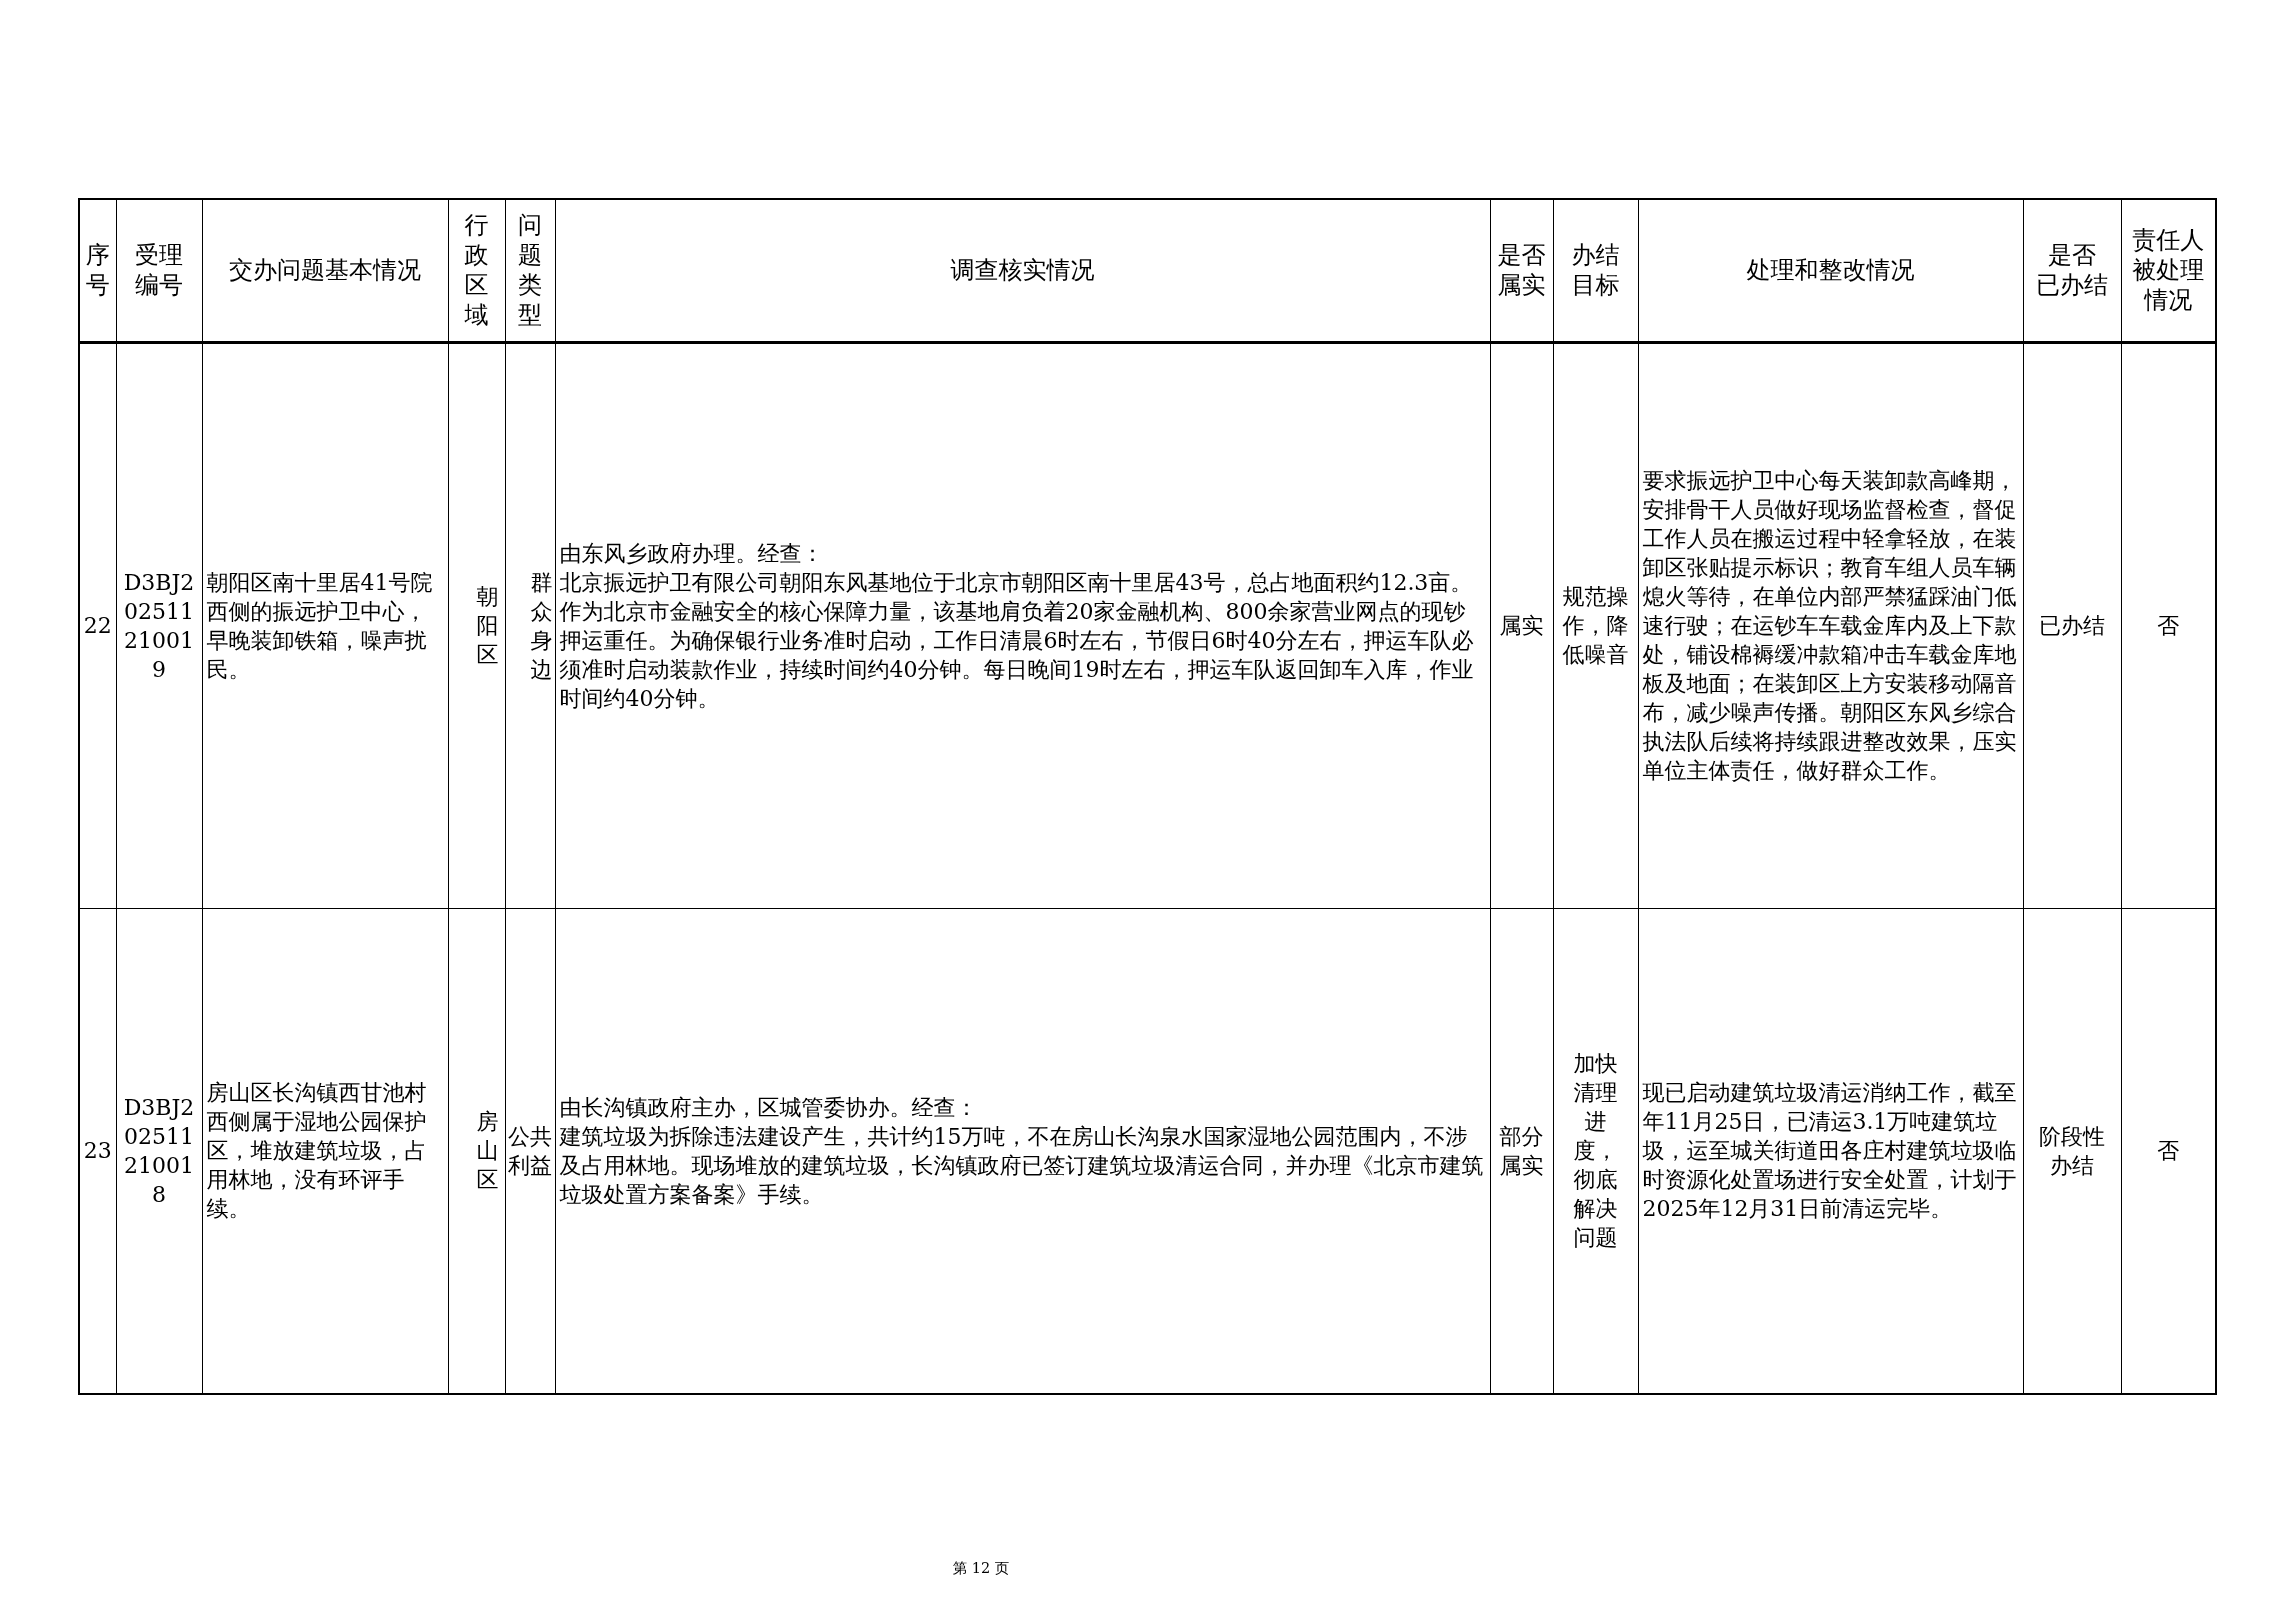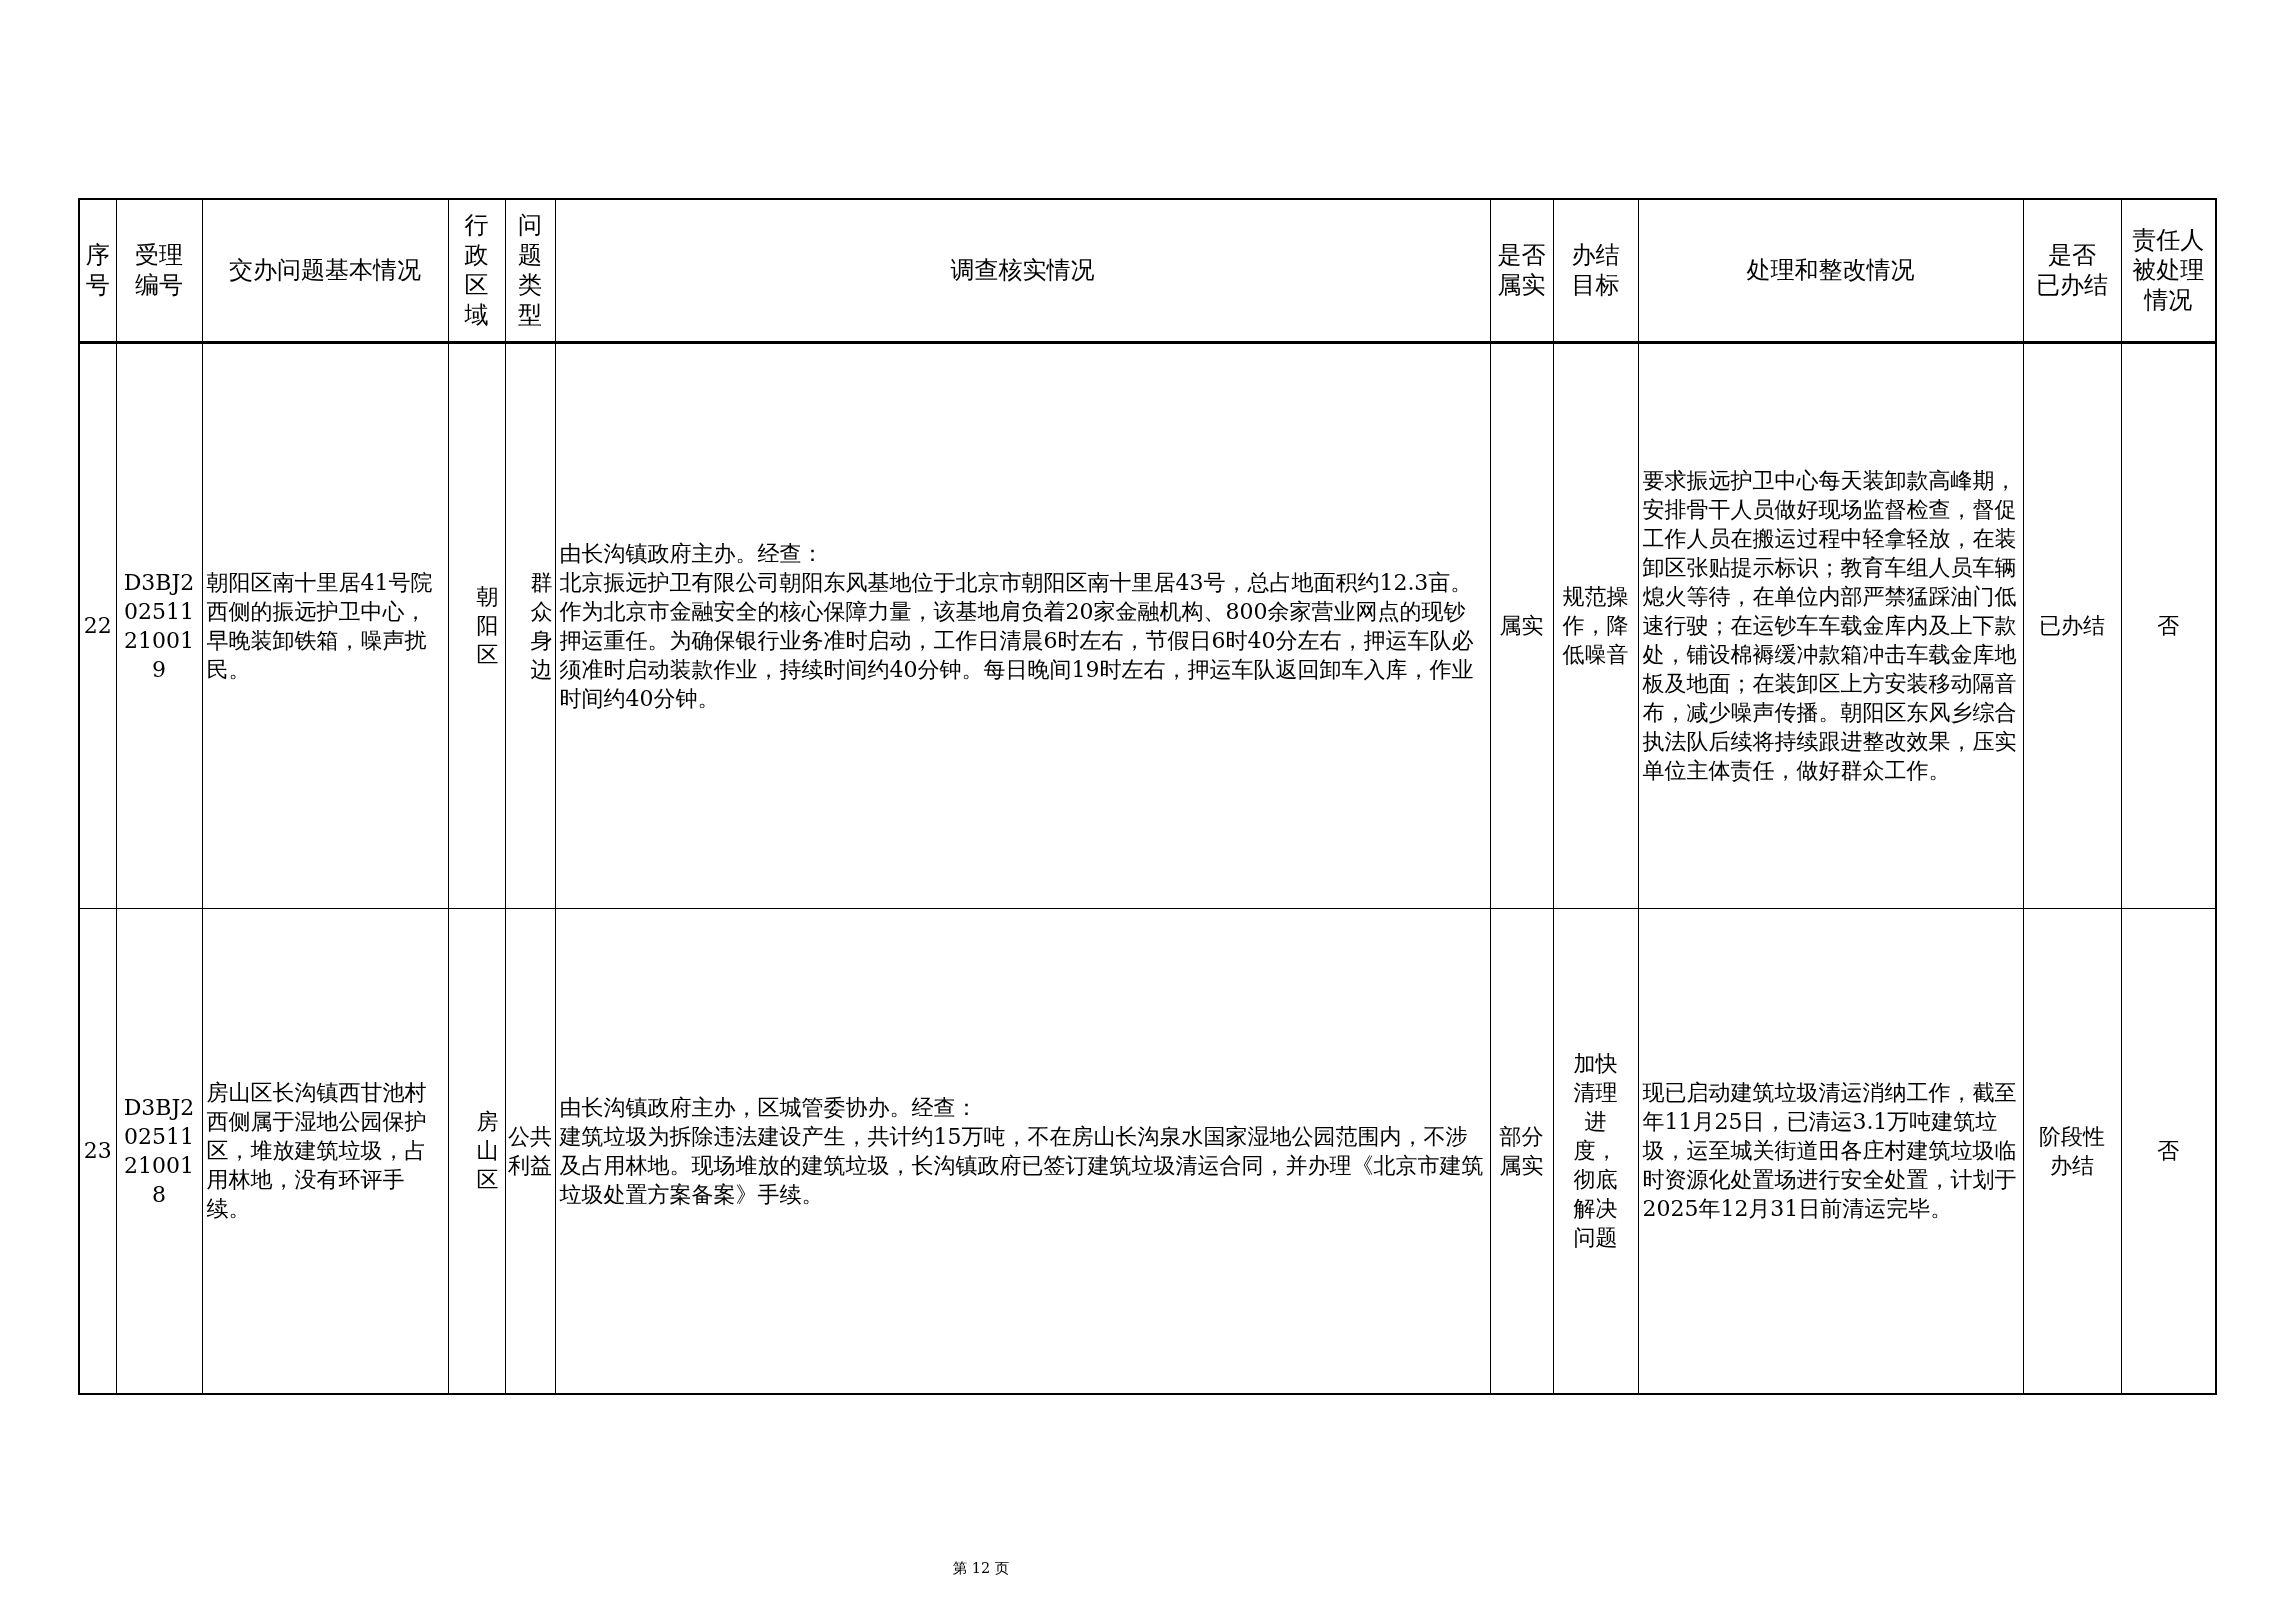--- a/index.html
+++ b/index.html
@@ -106,21 +106,21 @@
     </tr>
   </thead>
   <tbody>
     <tr class="row-22">
       <td class="c-center">22</td>
       <td class="id-cell">D3BJ202511210019</td>
       <td class="c-left narrow-wrap">朝阳区南十里居41号院西侧的振远护卫中心，早晚装卸铁箱，噪声扰民。</td>
       <td class="c-center narrow-wrap" style="padding:0 28px">朝阳区</td>
       <td class="c-center narrow-wrap" style="padding:0 25px">群众身边</td>
       <td class="c-left narrow-wrap">
-        <span class="para">由长沟镇政府主办。经查：</span>
+        <span class="para">由东风乡政府办理。经查：</span>
         <span class="para">北京振远护卫有限公司朝阳东风基地位于北京市朝阳区南十里居43号，总占地面积约12.3亩。作为北京市金融安全的核心保障力量，该基地肩负着20家金融机构、800余家营业网点的现钞押运重任。为确保银行业务准时启动，工作日清晨6时左右，节假日6时40分左右，押运车队必须准时启动装款作业，持续时间约40分钟。每日晚间19时左右，押运车队返回卸车入库，作业时间约40分钟。</span>
       </td>
       <td class="c-center narrow-wrap" style="padding:0 2.9px">属实</td>
       <td class="c-center narrow-wrap" style="padding:0 7px">规范操作，降低噪音</td>
       <td class="c-left narrow-wrap">要求振远护卫中心每天装卸款高峰期，安排骨干人员做好现场监督检查，督促工作人员在搬运过程中轻拿轻放，在装卸区张贴提示标识；教育车组人员车辆熄火等待，在单位内部严禁猛踩油门低速行驶；在运钞车车载金库内及上下款处，铺设棉褥缓冲款箱冲击车载金库地板及地面；在装卸区上方安装移动隔音布，减少噪声传播。朝阳区东风乡综合执法队后续将持续跟进整改效果，压实单位主体责任，做好群众工作。</td>
       <td class="c-center">已办结</td>
       <td class="c-center">否</td>
     </tr>
     <tr class="row-23">
       <td class="c-center">23</td>

